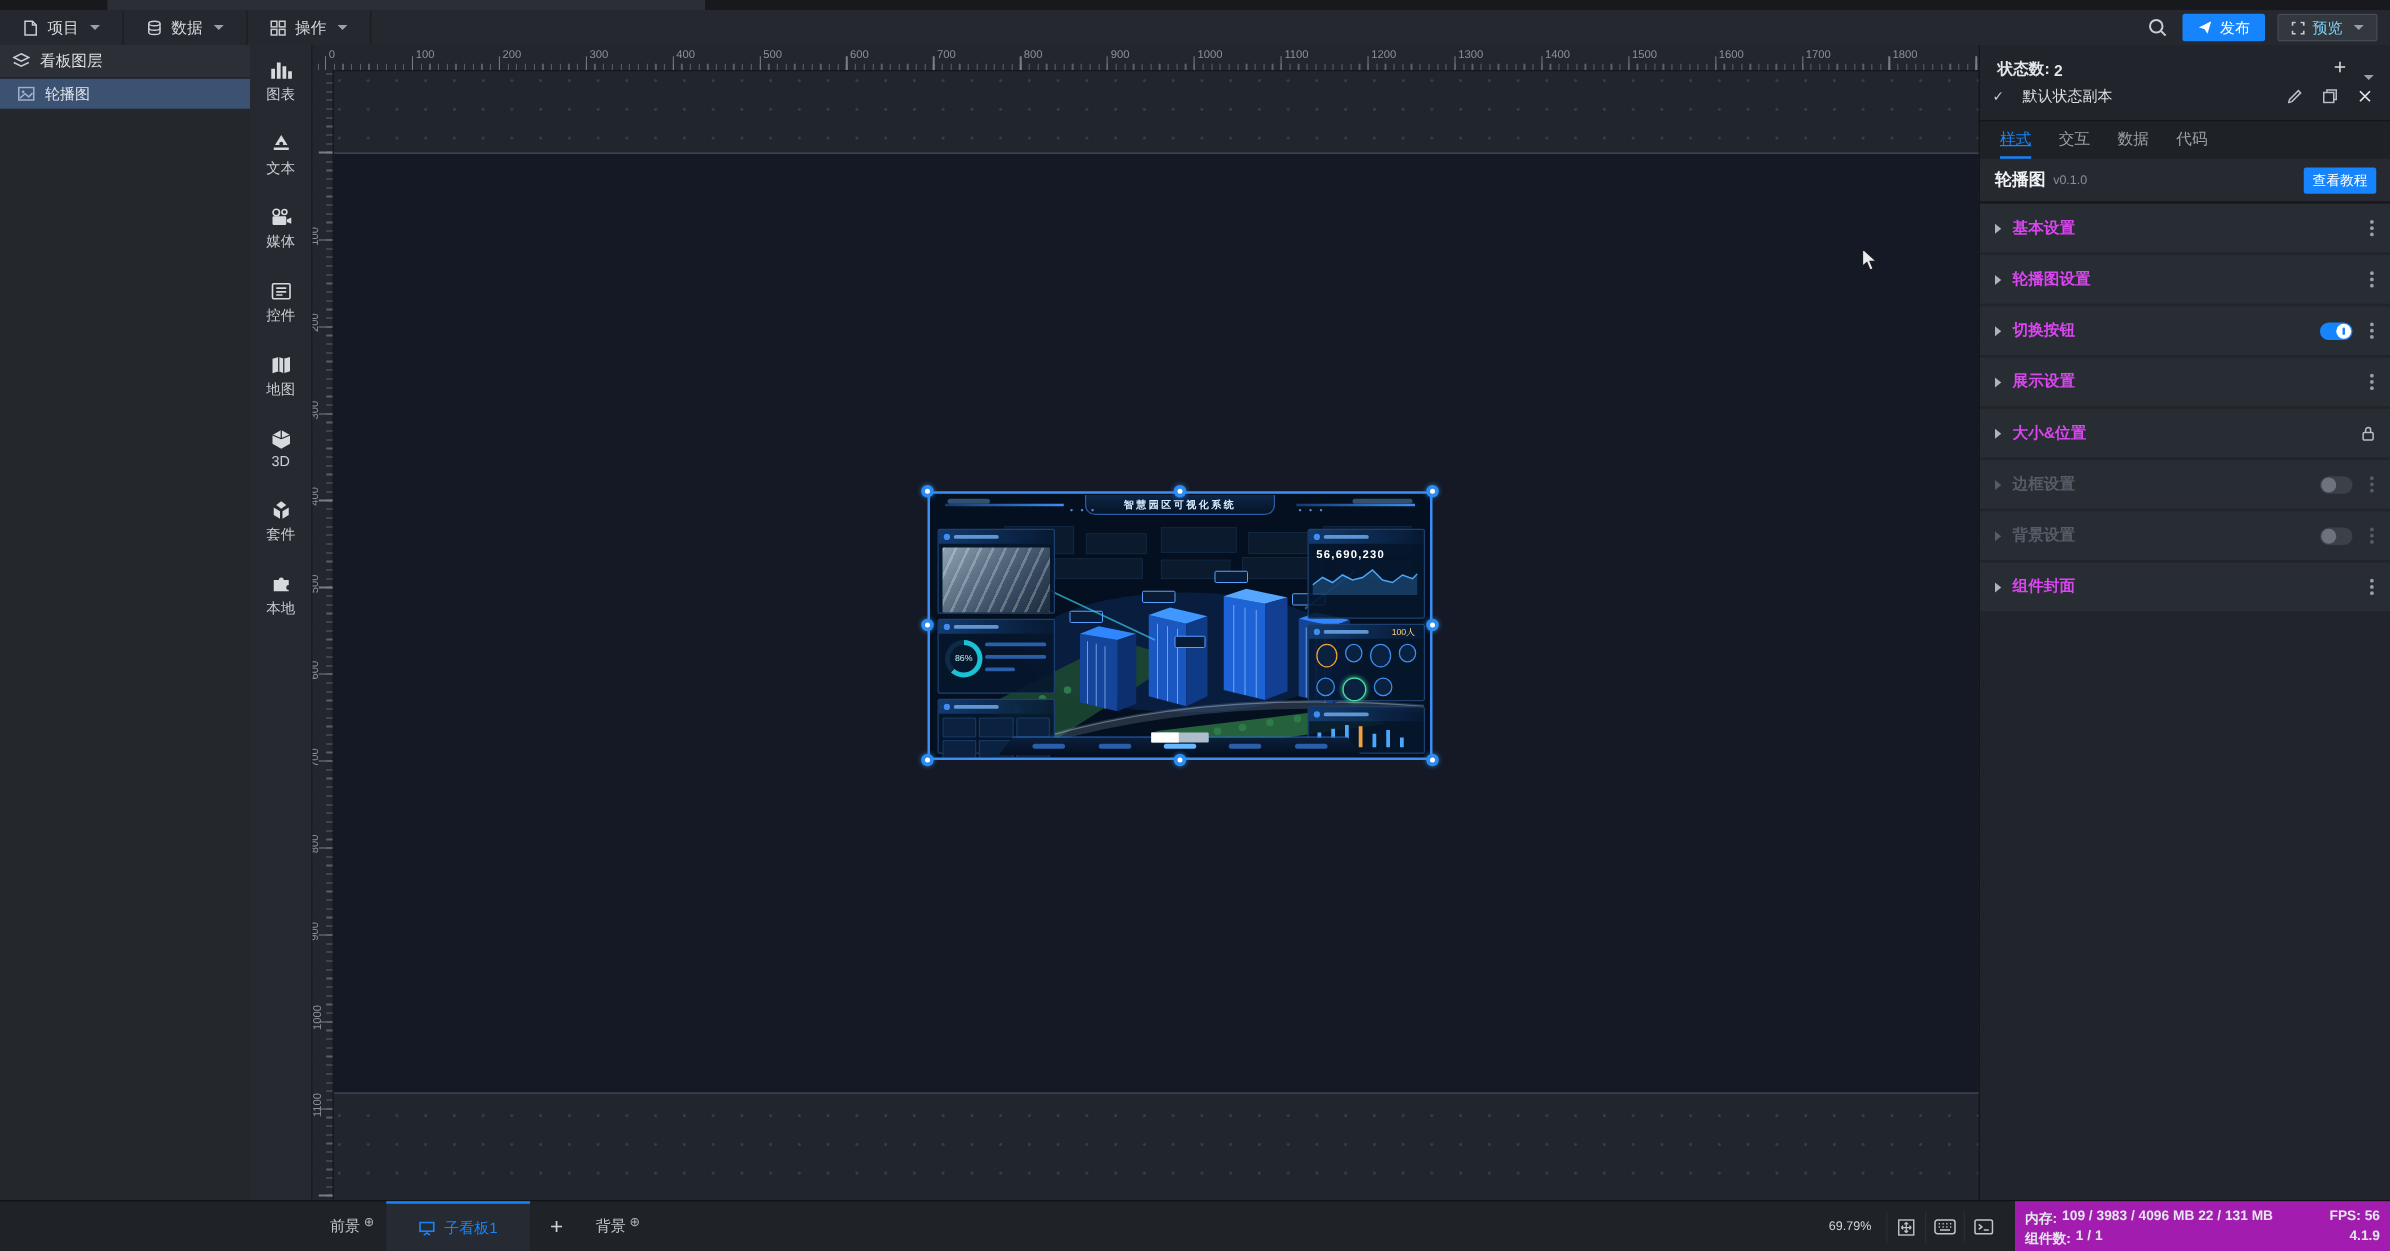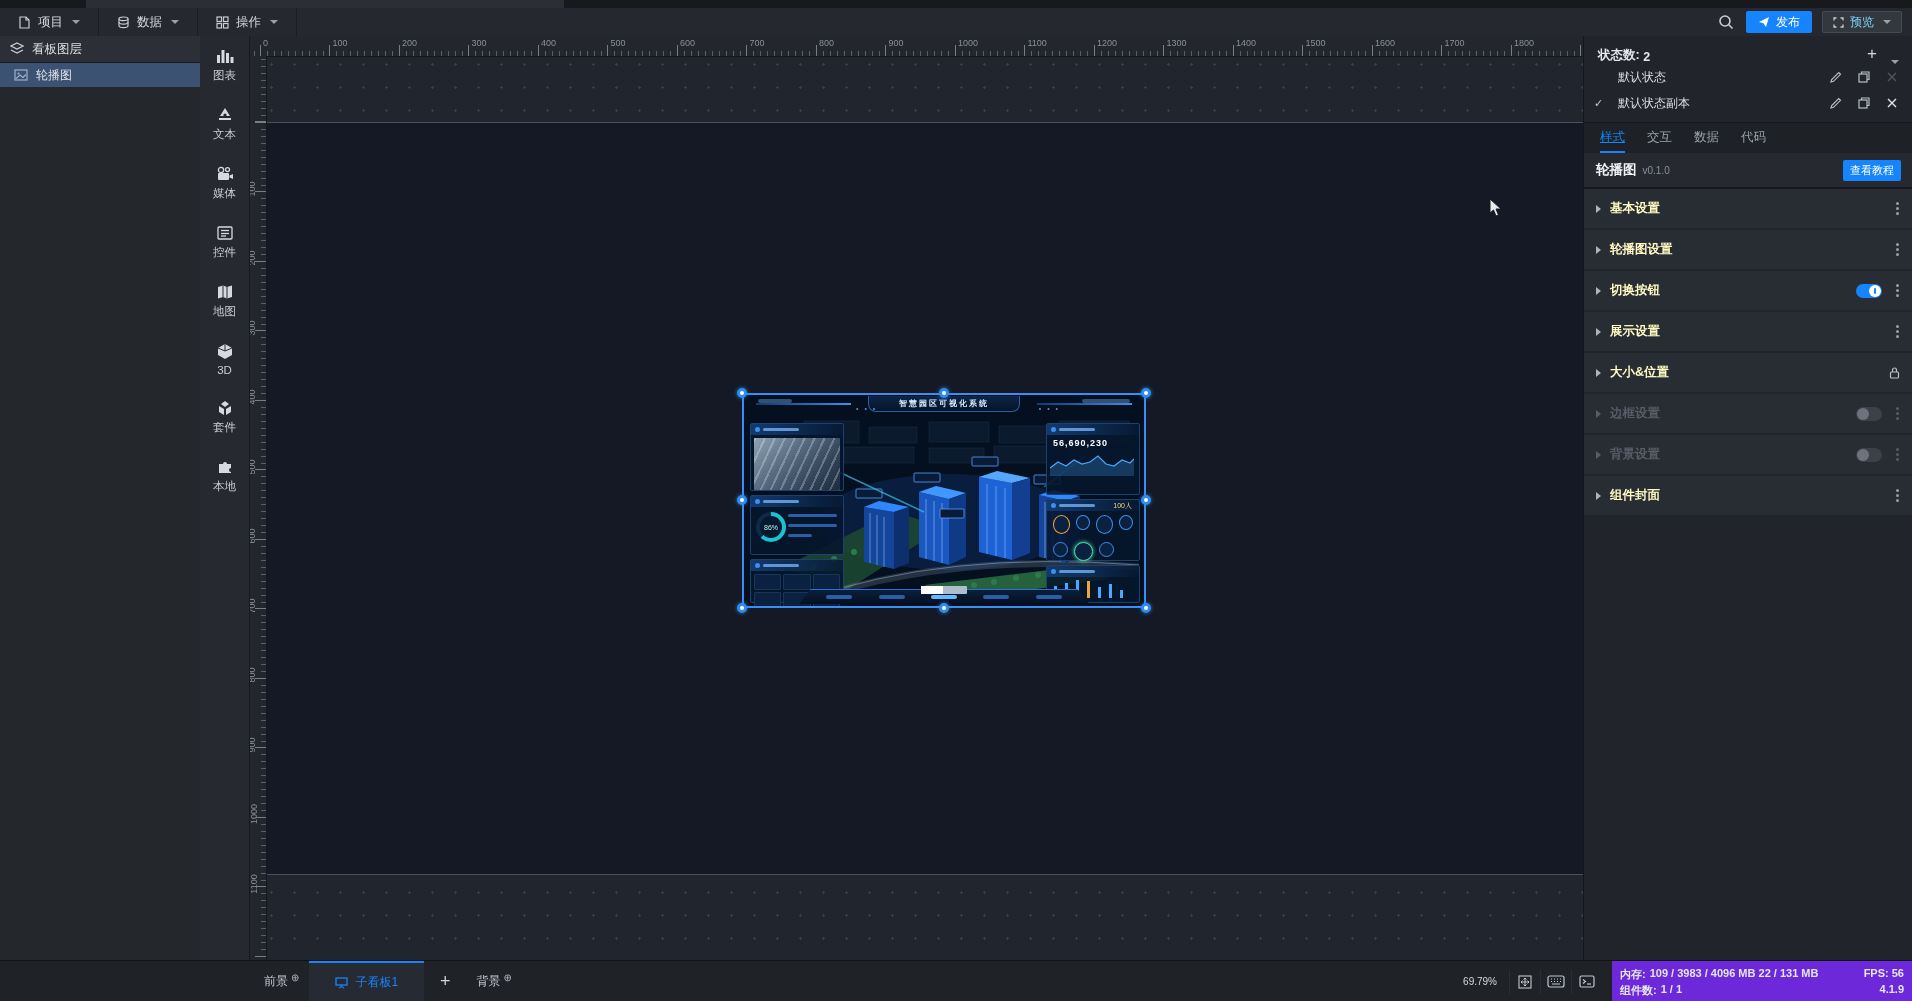--- a/index.html
+++ b/index.html
@@ -129,21 +129,21 @@
   .insp-tab.active{color:#1684fc;text-decoration:underline;}
   .insp-tab.active::after{content:"";position:absolute;left:0;right:0;bottom:0;height:2px;background:#1684fc;}
   .comp-title-row{display:flex;align-items:center;height:34px;padding:0 12px;background:#26292f;
                   border-bottom:2px solid #16181d;}
   .comp-name{font-size:13.5px;font-weight:bold;color:#f0f2f4;}
   .comp-ver{font-size:10px;color:#8b9099;margin-left:6px;}
   .btn-tutorial{margin-left:auto;background:#1684fc;color:#fff;font-size:11px;padding:3px 7px;border-radius:2px;cursor:pointer;}
   .section-row{display:flex;align-items:center;height:39px;background:#282c33;margin-bottom:2px;padding:0 12px;cursor:pointer;}
   .section-row .tri{width:0;height:0;border-top:4px solid transparent;border-bottom:4px solid transparent;
                     border-left:5px solid #aeb4bc;margin-right:9px;}
-  .section-row .slabel{font-size:12.5px;font-weight:bold;color:#fef9c3;}
+  .section-row .slabel{font-size:12.5px;font-weight:bold;color:#d946ef;}
   .section-row.disabled .slabel{color:#575d67;}
   .section-row.disabled .tri{border-left-color:#575d67;}
   .sec-right{margin-left:auto;display:flex;align-items:center;gap:12px;}
   .kebab{display:flex;flex-direction:column;gap:2px;cursor:pointer;padding:2px;}
   .kebab i{width:3px;height:3px;border-radius:50%;background:#9aa0a8;}
   .section-row.disabled .kebab i{background:#575d67;}
   .toggle{width:26px;height:14px;border-radius:7px;position:relative;cursor:pointer;}
   .toggle.on{background:#1684fc;}
   .toggle.on::after{content:"";position:absolute;right:1px;top:1px;width:12px;height:12px;border-radius:50%;background:#fff;}
   .toggle.on::before{content:"";position:absolute;right:6px;top:4px;width:2px;height:6px;background:#1684fc;z-index:1;border-radius:1px;}
@@ -158,21 +158,21 @@
   .bb-left{display:flex;align-items:stretch;margin-left:254px;}
   .bb-chip{display:flex;align-items:center;gap:3px;padding:0 10px;color:#c2c7cd;font-size:12px;cursor:pointer;}
   .bb-chip sup{font-size:10px;color:#aeb4bc;transform:translateY(-4px);}
   .board-tab{display:flex;align-items:center;gap:7px;padding:0 26px;background:#262b33;border-top:2px solid #1684fc;
              color:#1684fc;font-size:12px;cursor:pointer;}
   .bb-plus{display:flex;align-items:center;padding:0 16px;font-size:18px;color:#cfd3d9;cursor:pointer;}
   .bb-right{margin-left:auto;display:flex;align-items:center;}
   .zoom-pct{font-size:10px;color:#d4d8dd;padding:0 12px;}
   .bb-iconbtn{width:30px;height:24px;display:flex;align-items:center;justify-content:center;cursor:pointer;
               border-left:1px solid #2b2f35;}
-  .status-box{width:300px;height:41px;background:#6d28d9;padding:2px 8px 0 8px;box-sizing:border-box;
+  .status-box{width:300px;height:41px;background:#a21caf;padding:2px 8px 0 8px;box-sizing:border-box;
               display:flex;flex-direction:column;justify-content:center;gap:1px;margin-left:10px;}
   .status-line{display:flex;font-size:11px;font-weight:bold;color:#e3e6ea;white-space:nowrap;}
   .status-line .rt{margin-left:auto;}
   .status-line .lbl{margin-right:4px;}
 </style>
 </head>
 <body>
 
 <div class="abs top-strip">
   <div class="abs seg"></div>
@@ -543,43 +543,20 @@
 </div>
 
 <div class="abs inspector">
   <div class="states-head">
     <span>状态数:</span>&nbsp;
     <span>2</span>
     <span class="plus">+</span>
     <span class="caret"></span>
   </div>
 
-  <div class="state-row">
-    <span class="spacer"></span>
-      <span class="spacer"></span>
-    <span>默认状态</span>
-    <span class="srow-icons">
-      <span class="icon-btn">
-          <svg width="12" height="12" viewBox="0 0 12 12">
-            <path d="M1 11 L3.5 10.3 L10.5 3.3 L8.7 1.5 L1.7 8.5 Z" fill="none" stroke="#b9bec6" stroke-width="1.2"></path>
-          </svg>
-        </span>
-      <span class="icon-btn">
-          <svg width="12" height="12" viewBox="0 0 12 12">
-            <rect x="1" y="3" width="8" height="8" fill="none" stroke="#b9bec6" stroke-width="1.2"></rect>
-            <path d="M3.5 3 V1 H11 V8.5 H9" fill="none" stroke="#b9bec6" stroke-width="1.2"></path>
-          </svg>
-        </span>
-      <span class="icon-btn dim">
-          <svg width="10" height="10" viewBox="0 0 10 10">
-            <path d="M1 1 L9 9 M9 1 L1 9" stroke="#b9bec6" stroke-width="1.4"></path>
-          </svg>
-        </span>
-    </span>
-  </div>
 
   <div class="state-row">
     <span class="check">✓</span>
     <span class="spacer"></span>
     <span>默认状态副本</span>
     <span class="srow-icons">
       <span class="icon-btn">
           <svg width="12" height="12" viewBox="0 0 12 12">
             <path d="M1 11 L3.5 10.3 L10.5 3.3 L8.7 1.5 L1.7 8.5 Z" fill="none" stroke="#b9bec6" stroke-width="1.2"></path>
           </svg>

